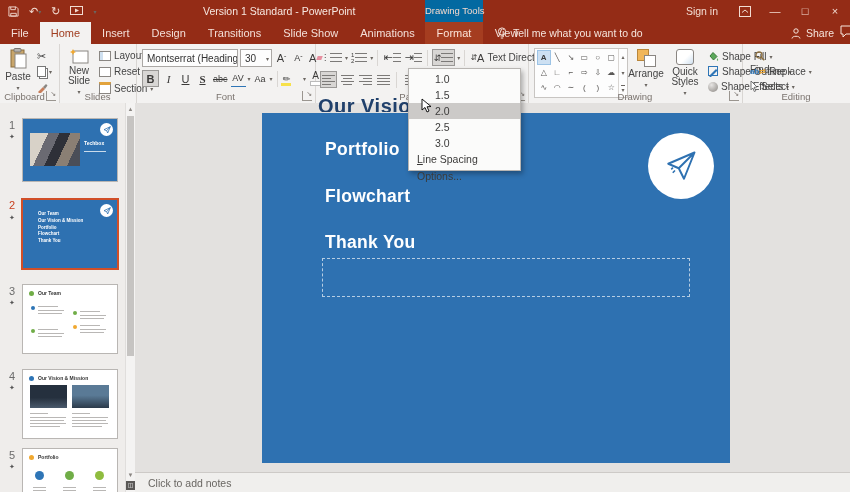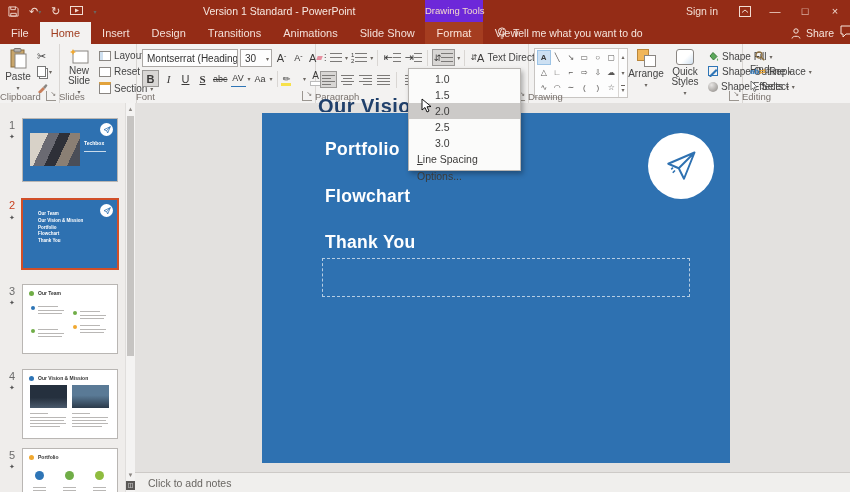--- a/index.html
+++ b/index.html
@@ -4,39 +4,39 @@
 <style>
   html,body{margin:0;padding:0;}
   body{font-family:"Liberation Sans","DejaVu Sans",sans-serif;background:#888;}
   #app{position:relative;width:850px;height:492px;background:#E3E1DF;overflow:hidden;
        font-family:"Liberation Sans","DejaVu Sans",sans-serif;}
   
   .titlebar{position:absolute;left:0;top:0;width:850px;height:22px;background:#942C16;color:#F2DCD2;}
   .qat{position:absolute;left:8px;top:0;height:22px;display:flex;align-items:center;gap:10px;font-size:11px;}
   .qat .g{cursor:default;display:flex;align-items:center;}
   .win-title{position:absolute;left:203px;top:0;height:22px;line-height:22px;font-size:10.5px;color:#F6E7E0;white-space:nowrap;}
-  .ctx-block{position:absolute;left:425px;top:0;width:58px;height:22px;background:#6d28d9;color:#F3D9CD;
+  .ctx-block{position:absolute;left:425px;top:0;width:58px;height:22px;background:#0369a1;color:#F3D9CD;
              font-size:9.5px;text-align:center;line-height:22px;white-space:nowrap;}
   .tb-right{position:absolute;right:0;top:0;height:22px;display:flex;align-items:center;}
   .tb-right .wbtn{width:30px;height:22px;display:flex;align-items:center;justify-content:center;font-size:11px;color:#F2DCD2;}
   .signin{font-size:10.5px;padding:0 12px;}
   
   .tabrow{position:absolute;left:0;top:22px;width:850px;height:22px;background:#942C16;}
   .tabs{position:absolute;left:0;top:0;height:22px;display:flex;}
   .tab{height:22px;line-height:22px;padding:0 11px;font-size:11px;color:#F3DFD8;white-space:nowrap;}
   .tab.active{background:#F3F2F1;color:#A03D20;}
   .tab.ctx{position:absolute;left:425px;top:0;width:58px;padding:0;text-align:center;background:#A53D20;color:#FBE3D8;}
   .tellme{position:absolute;left:497px;top:0;height:22px;display:flex;align-items:center;gap:6px;
           font-size:10.5px;color:#F6E5DD;}
   .share{position:absolute;right:16px;top:0;height:22px;display:flex;align-items:center;gap:5px;font-size:10.5px;color:#F6E5DD;}
   .bubble{position:absolute;right:-4px;top:3px;}
   
   .ribbon{position:absolute;left:0;top:44px;width:850px;height:59px;background:#F3F2F1;border-bottom:1px solid #C6C3C0;font-size:10px;color:#444;}
   .grp{position:absolute;top:0;height:59px;border-right:1px solid #D9D6D3;}
-  .grp-label{position:absolute;bottom:1px;left:0;right:0;text-align:left;font-size:9.5px;color:#7A736E;}
+  .grp-label{position:absolute;bottom:1px;left:0;right:0;text-align:center;font-size:9.5px;color:#7A736E;}
   .launcher{position:absolute;right:3px;bottom:2px;width:9px;height:9px;border-left:1px solid #9a958f;border-bottom:1px solid #9a958f;font-size:7px;color:#7a736e;line-height:6px;text-align:right;}
   .bigbtn{position:absolute;display:flex;flex-direction:column;align-items:center;justify-content:flex-start;gap:2px;text-align:center;font-size:10px;color:#444;}
   .smallrow{position:absolute;display:flex;align-items:center;gap:3px;white-space:nowrap;font-size:10px;color:#444;}
   .arrow{font-size:6px;color:#6b6661;}
   .combo{display:flex;align-items:center;background:#FDFDFD;border:1px solid #ABA8A5;height:16px;padding:0 2px 0 4px;font-size:10px;color:#333;white-space:nowrap;overflow:hidden;}
   .fbtn{display:flex;align-items:center;justify-content:center;height:16px;min-width:13px;padding:0 1px;font-size:11px;color:#3b3a39;}
   .fbtn.on{background:#D8D6D4;border:1px solid #9A9896;height:15px;}
   .vline{width:1px;height:16px;background:#D9D6D3;margin:0 2px;}
   .ic-lines{display:inline-block;width:12px;height:10px;background:repeating-linear-gradient(to bottom,#7c7a78 0 1px,transparent 1px 4px);}
   .al{display:inline-flex;flex-direction:column;gap:2px;width:13px;}
@@ -121,22 +121,22 @@
     </div>
   </div>
 
   <div class="tabrow">
     <div class="tabs">
       <span class="tab">File</span>
       <span class="tab active">Home</span>
       <span class="tab">Insert</span>
       <span class="tab">Design</span>
       <span class="tab">Transitions</span>
+      <span class="tab">Slide Show</span>
       <span class="tab">Animations</span>
-      <span class="tab">Slide Show</span>
       <span class="tab">Review</span>
       <span class="tab">View</span>
     </div>
     <span class="tab ctx">Format</span>
     <div class="tellme">
       <svg width="10" height="13" viewBox="0 0 10 13">
           <circle cx="5" cy="4.5" r="3.6" fill="none" stroke="#F6E5DD"></circle>
           <path d="M3.5 9 h3 M3.8 11 h2.4" stroke="#F6E5DD"></path>
         </svg>
       <span>Tell me what you want to do</span>

